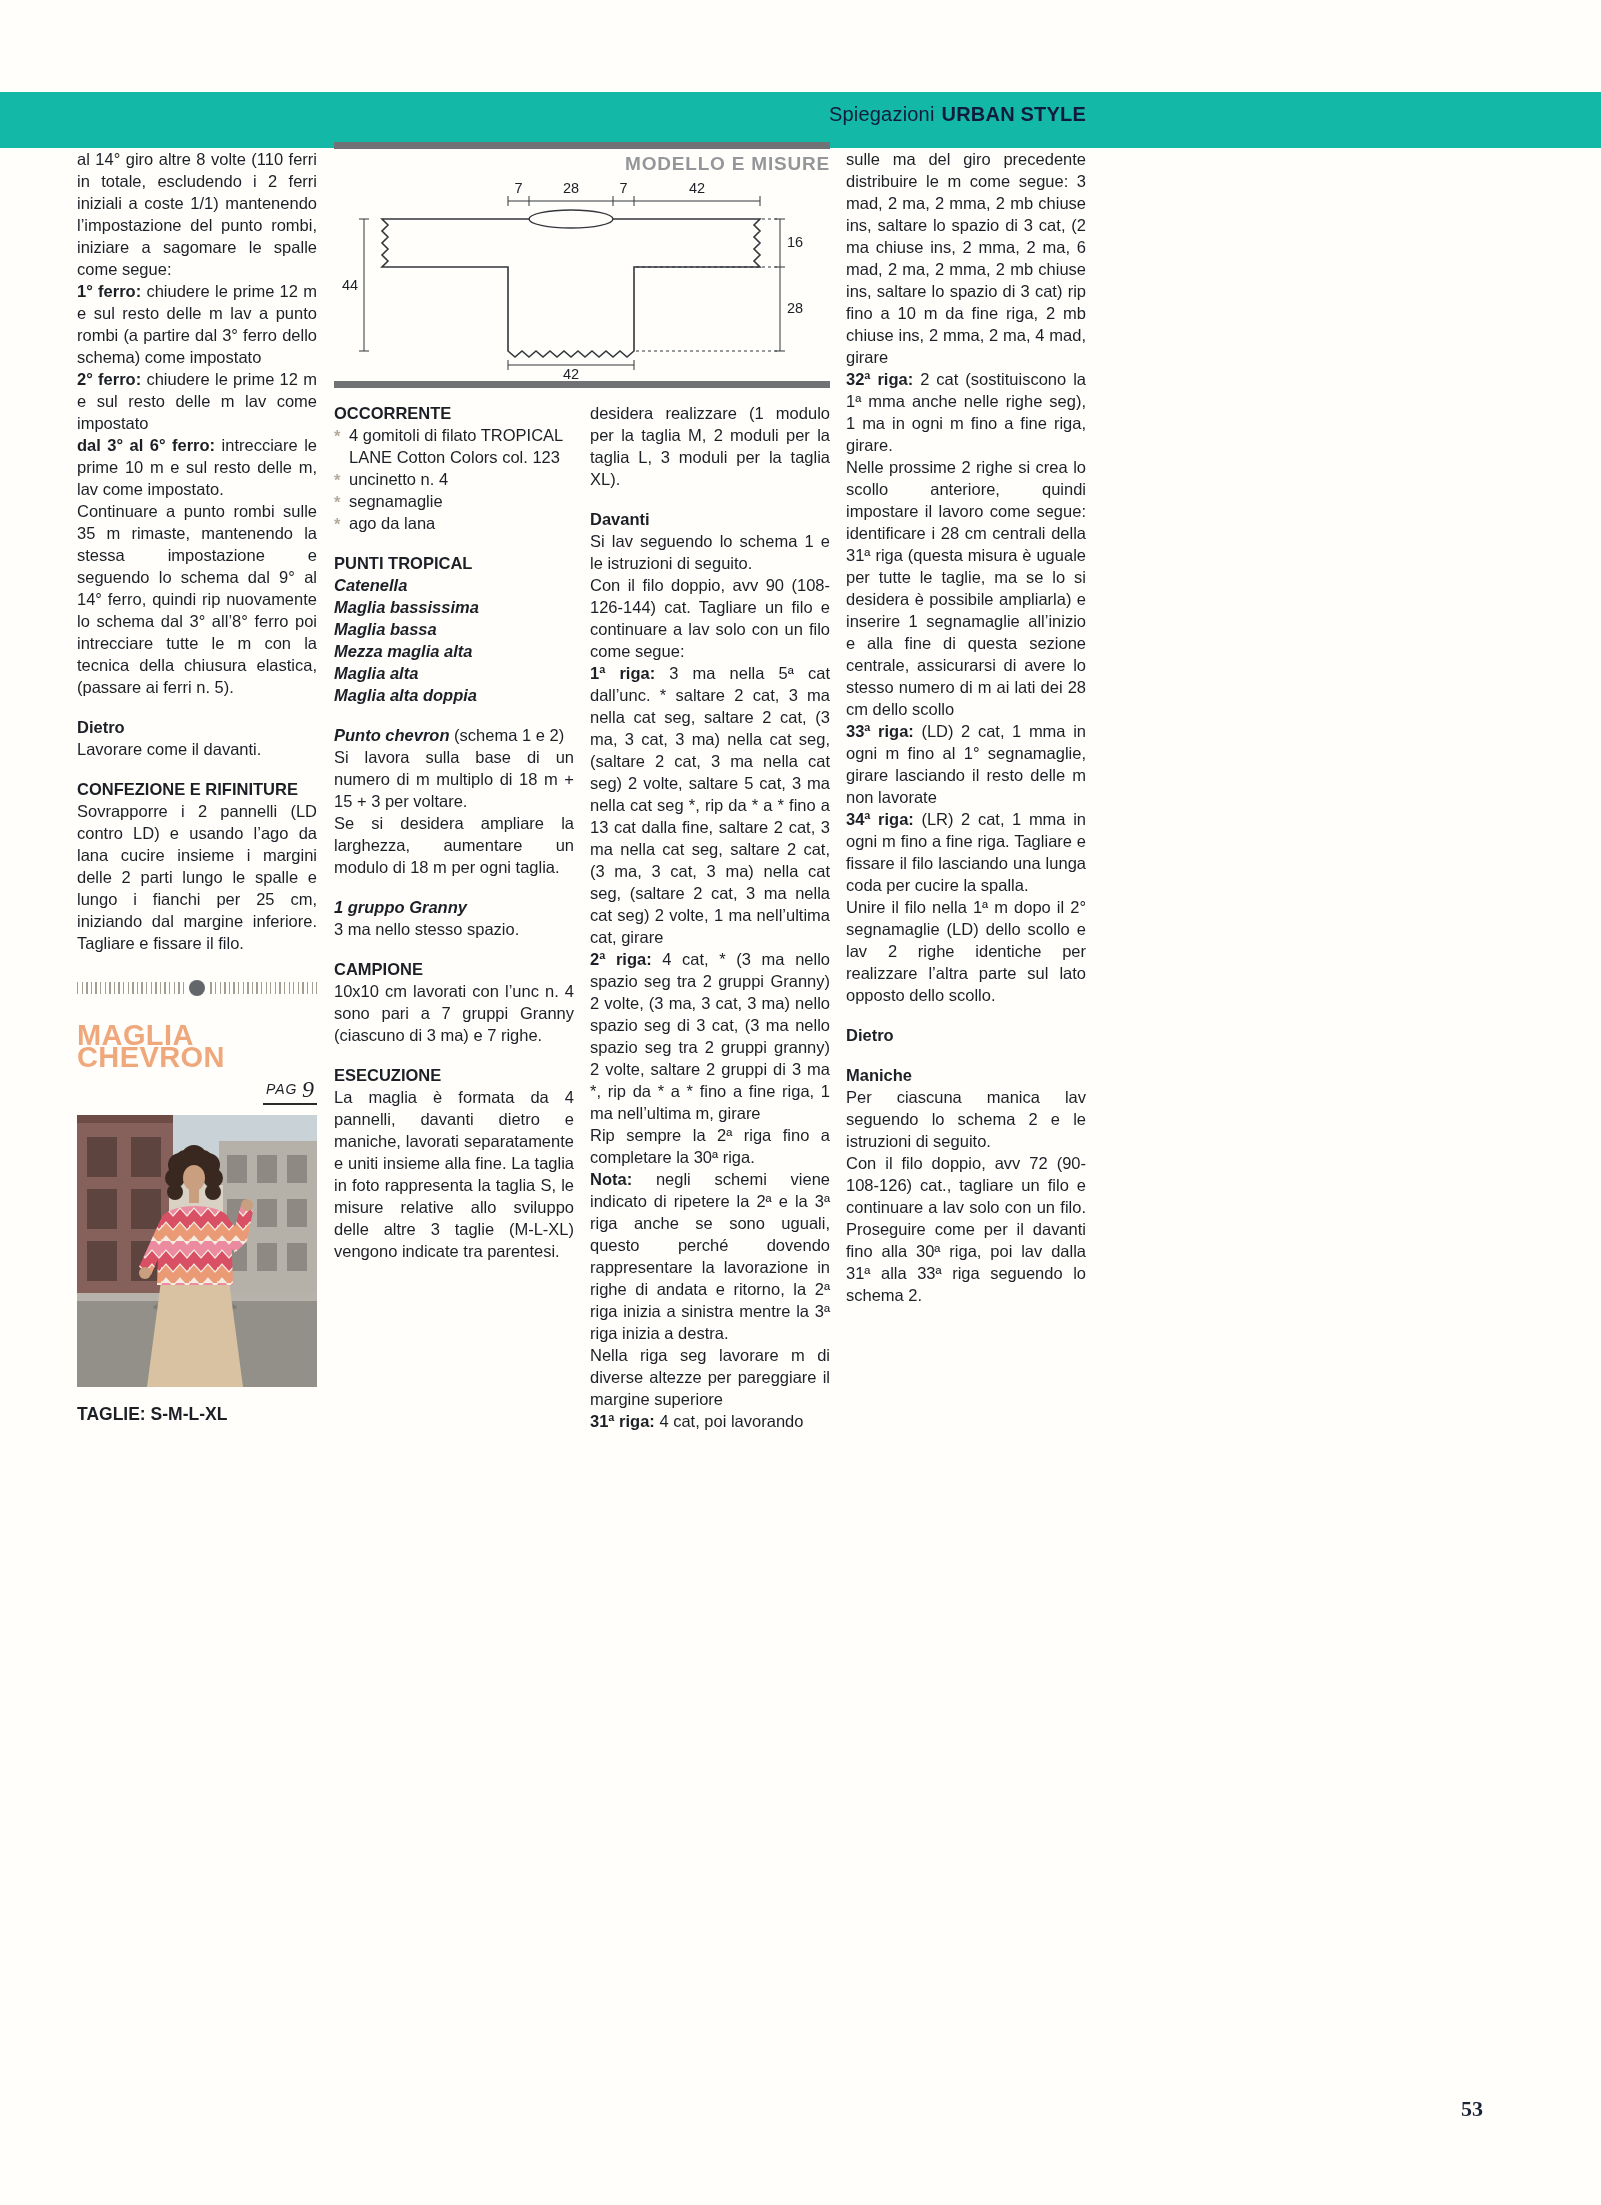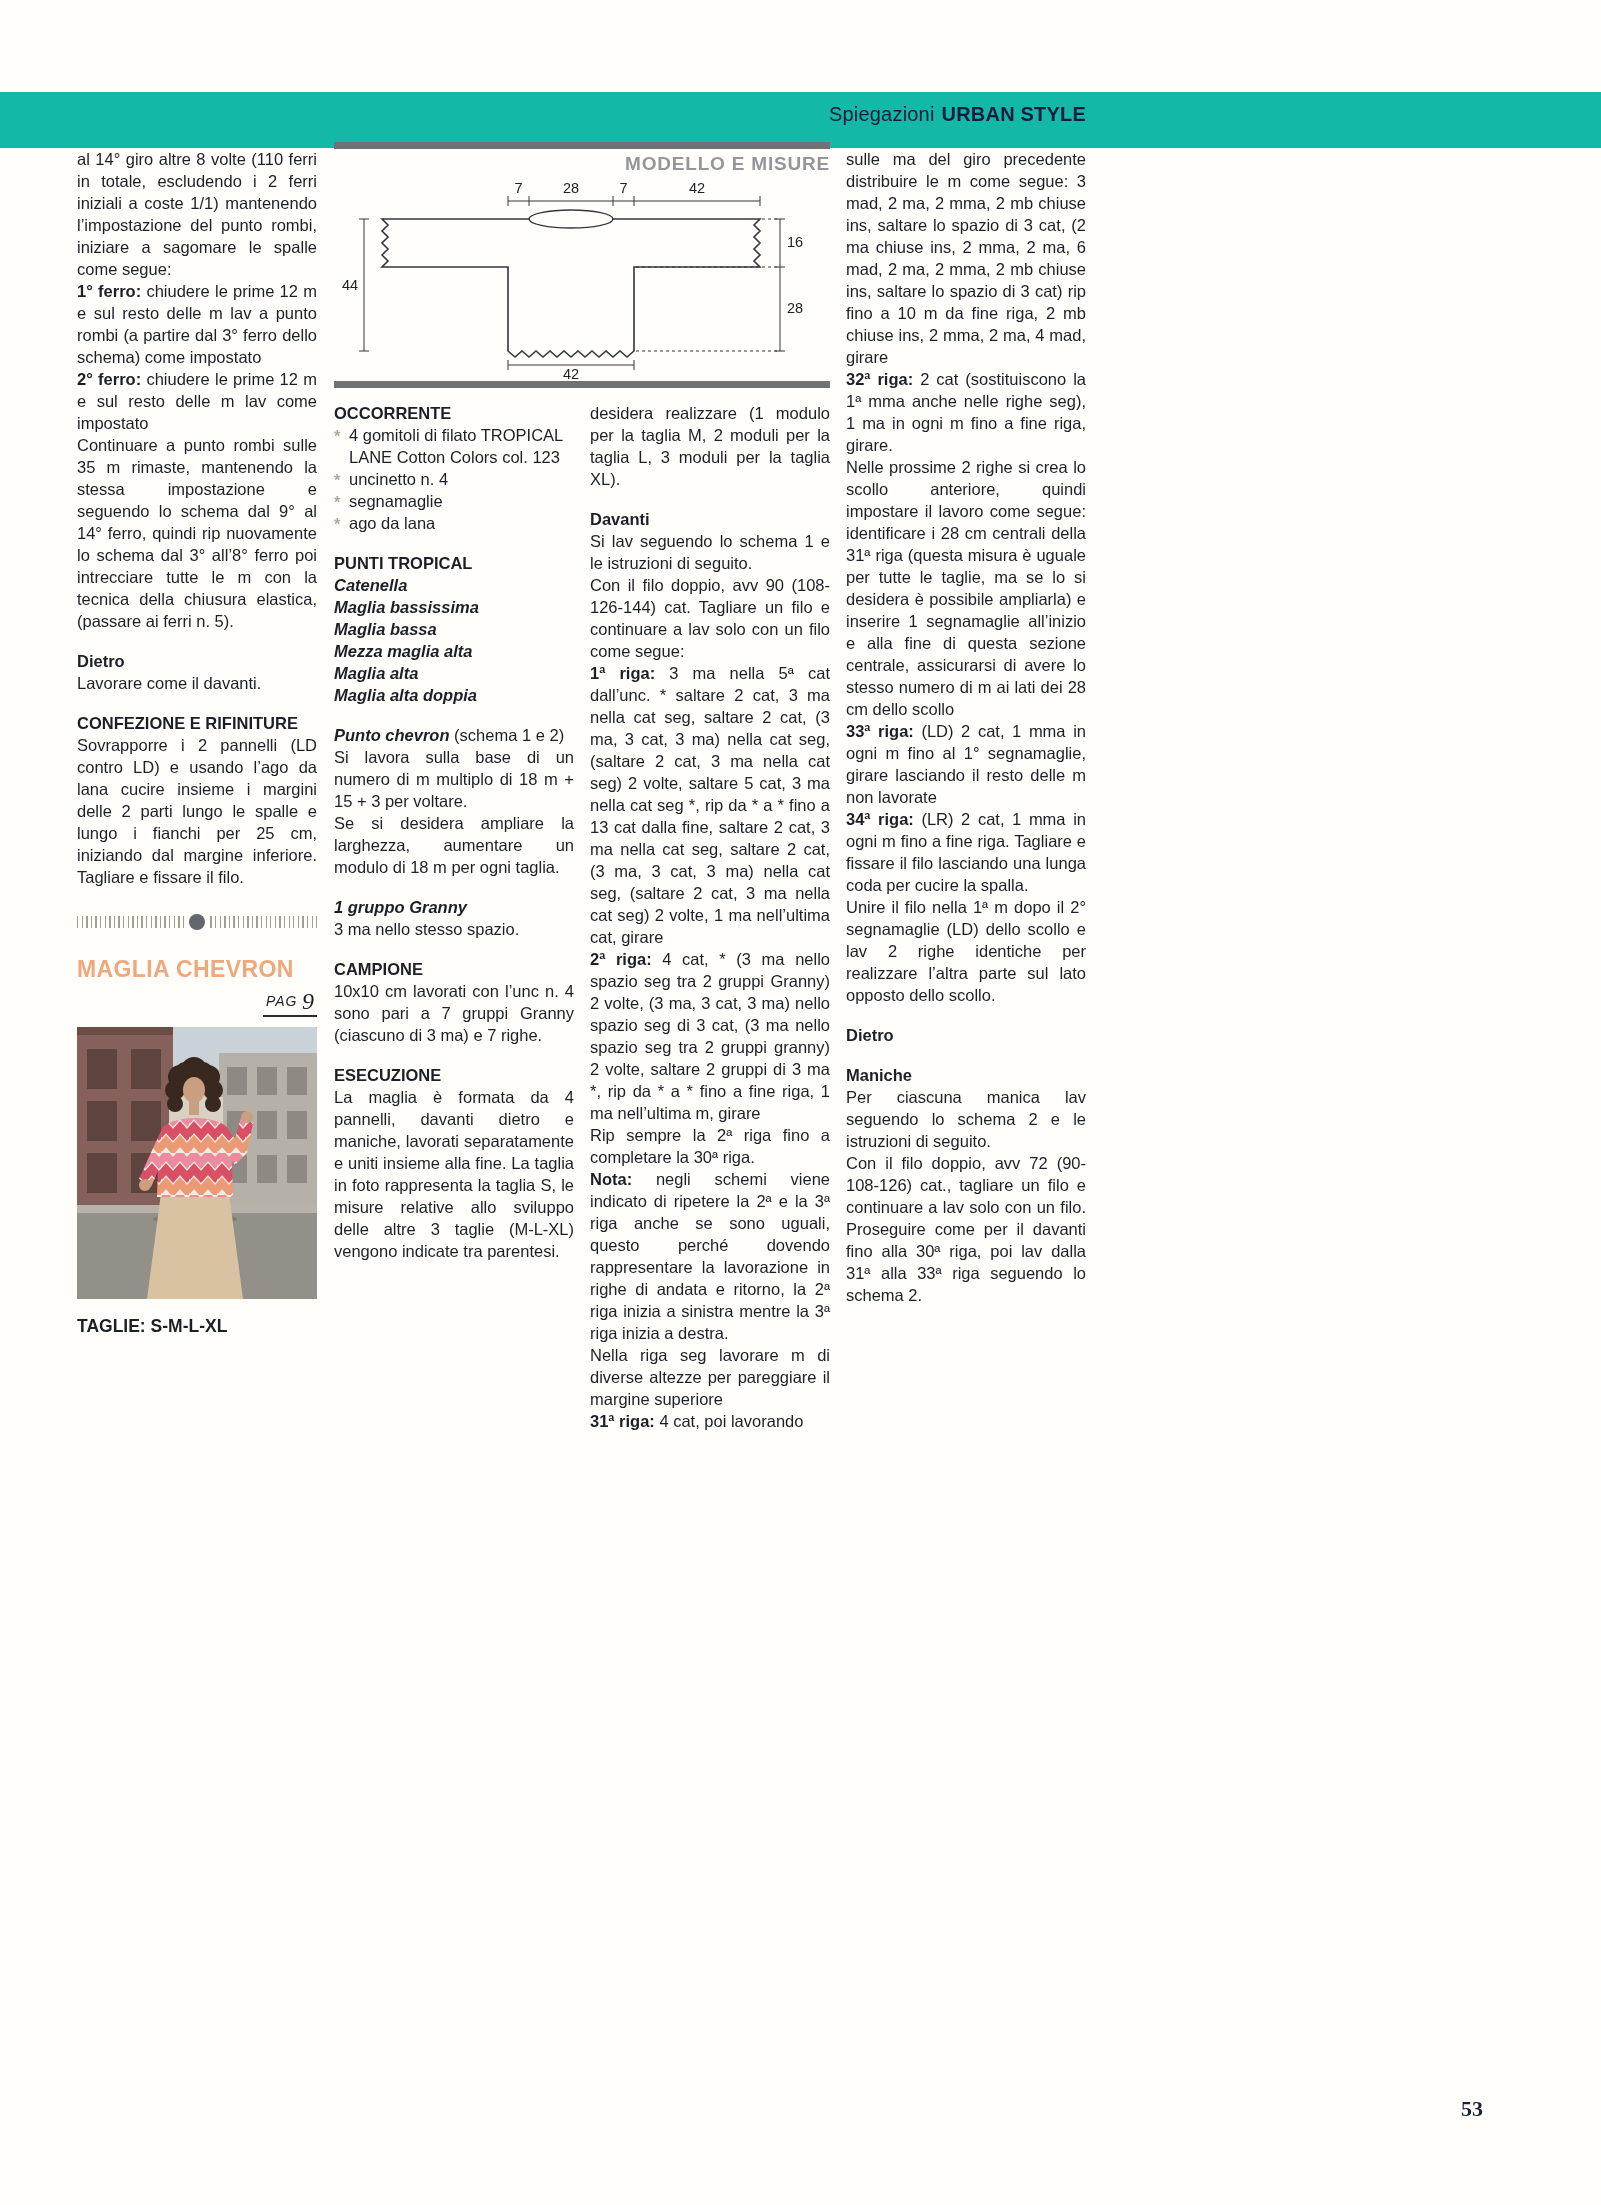--- a/index.html
+++ b/index.html
@@ -29,21 +29,21 @@
   .s-b{font-weight:bold;}
   .s-bi{font-weight:bold;font-style:italic;}
   .li{position:relative;padding-left:15px;text-align:left;}
   .li .star{position:absolute;left:0;top:1px;color:#b4ab9b;font-weight:bold;}
   
   .divider{position:relative;height:16px;margin:26px 0 28px;}
   .divider .ticks{position:absolute;left:0;right:0;top:2px;bottom:2px;
         background:repeating-linear-gradient(90deg,#a39d92 0 1.3px,transparent 1.3px 4.6px);}
   .divider .dot{position:absolute;left:50%;top:50%;width:16px;height:16px;border-radius:50%;
         background:#63666b;transform:translate(-50%,-50%);box-shadow:0 0 0 4px #fffefb;}
-  .chev-title{font-size:23px;font-weight:bold;color:#efa87c;letter-spacing:.4px;
+  .chev-title{font-size:29px;font-weight:bold;color:#efa87c;letter-spacing:.4px;
         margin:2px 0 10px;text-align:left;}
   .pagref{text-align:right;margin:0 0 10px;}
   .pagref .inner{display:inline-block;border-bottom:2px solid #2b2b2b;padding:0 3px 1px;}
   .pagref .pag{font-size:14px;letter-spacing:1px;font-style:italic;vertical-align:3px;}
   .pagref .pnum{font-family:"Liberation Serif",serif;font-style:italic;font-size:24px;}
   svg.photo{display:block;margin:2px 0 16px;}
   .sizes{font-weight:bold;font-size:17.5px;text-align:left;}
   .folio{position:absolute;right:118px;top:2096px;font-family:"Liberation Serif",serif;
         font-weight:bold;font-size:22px;color:#1a2438;}
 </style>
@@ -103,20 +103,21 @@
       <text x="237" y="202" text-anchor="middle">42</text>
     </svg>
     <div class="bar"></div>
   </div>
 
   <div class="col" id="col1">
     <div>
         <p><span>al 14° giro altre 8 volte (110 ferri in totale, escludendo i 2 ferri iniziali a coste 1/1) mantenendo l’impostazione del punto rombi, iniziare a sagomare le spalle come segue:</span></p>
         <p><span class="s-b">1° ferro:</span><span> chiudere le prime 12 m e sul resto delle m lav a punto rombi (a partire dal 3° ferro dello schema) come impostato</span></p>
         <p><span class="s-b">2° ferro:</span><span> chiudere le prime 12 m e sul resto delle m lav come impostato</span></p>
+        <p><span class="s-b">dal 3° al 6° ferro:</span><span> intrecciare le prime 10 m e sul resto delle m, lav come impostato.</span></p>
         <p><span>Continuare a punto rombi sulle 35 m rimaste, mantenendo la stessa impostazione e seguendo lo schema dal 9° al 14° ferro, quindi rip nuovamente lo schema dal 3° all’8° ferro poi intrecciare tutte le m con la tecnica della chiusura elastica, (passare ai ferri n. 5).</span></p>
         <div class="gap"></div>
         <div class="head">Dietro</div>
         <p><span>Lavorare come il davanti.</span></p>
         <div class="gap"></div>
         <div class="head">CONFEZIONE E RIFINITURE</div>
         <p><span>Sovrapporre i 2 pannelli (LD contro LD) e usando l’ago da lana cucire insieme i margini delle 2 parti lungo le spalle e lungo i fianchi per 25 cm, iniziando dal margine inferiore. Tagliare e fissare il filo.</span></p>
       </div>
 
     <div class="divider">

